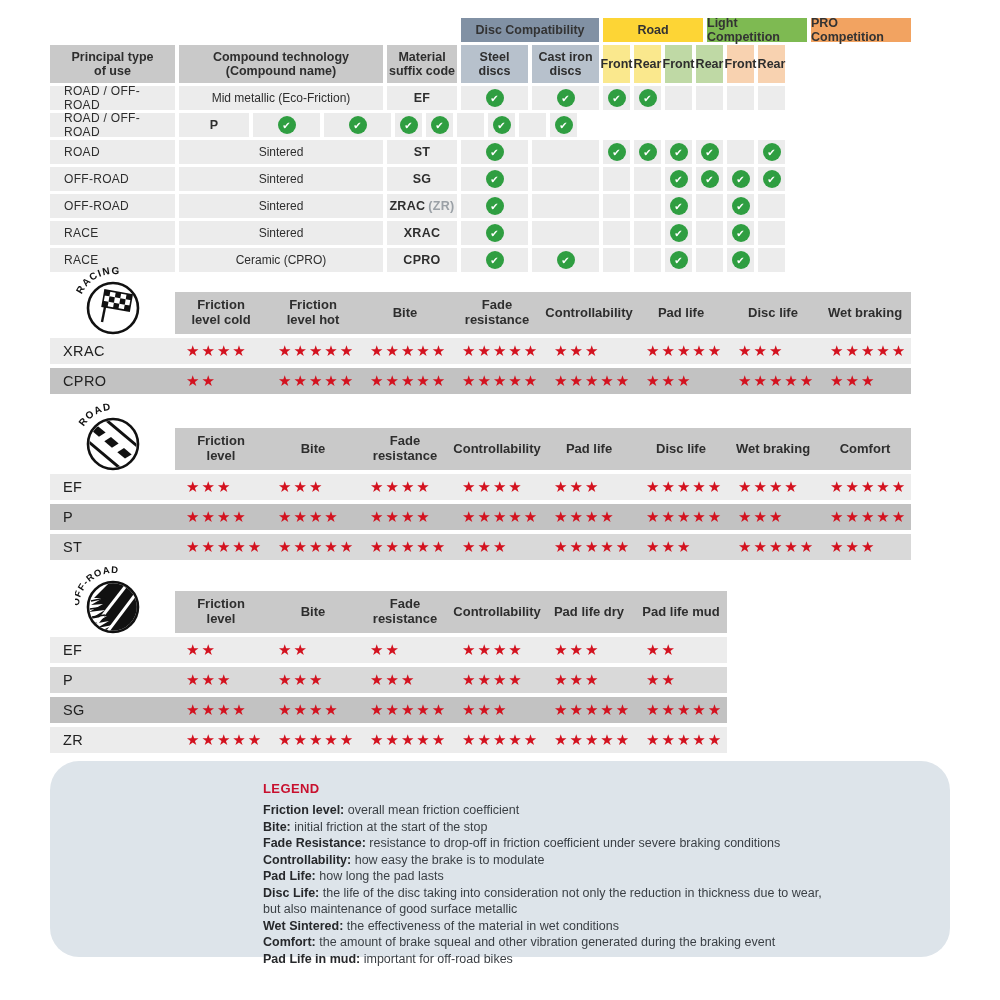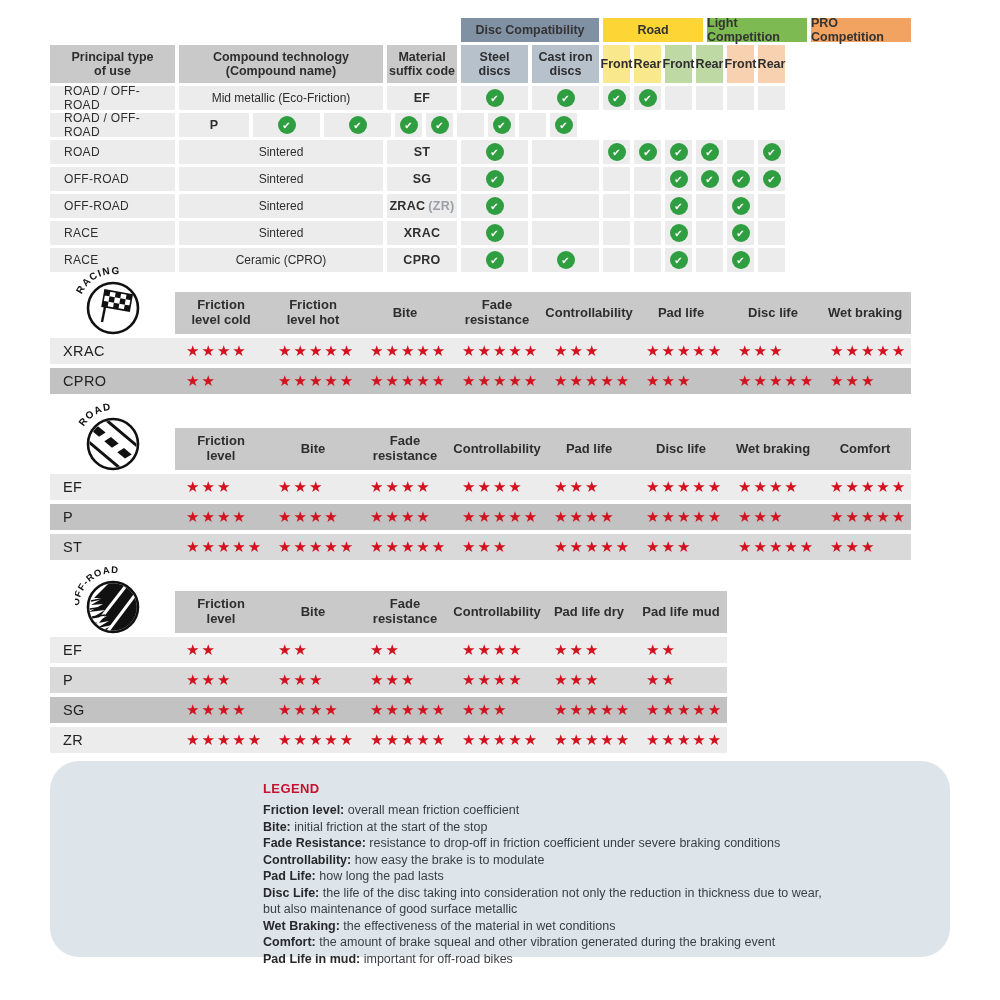--- a/index.html
+++ b/index.html
@@ -499,19 +499,19 @@
   <section class="legend-box">
     <h3 class="legend-title">LEGEND</h3>
     <div id="legend-entries">
         <div class="legend-line"><span class="legend-term">Friction level:</span> overall mean friction coefficient</div>
         <div class="legend-line"><span class="legend-term">Bite:</span> initial friction at the start of the stop</div>
         <div class="legend-line"><span class="legend-term">Fade Resistance:</span> resistance to drop-off in friction coefficient under severe braking conditions</div>
         <div class="legend-line"><span class="legend-term">Controllability:</span> how easy the brake is to modulate</div>
         <div class="legend-line"><span class="legend-term">Pad Life:</span> how long the pad lasts</div>
         <div class="legend-line"><span class="legend-term">Disc Life:</span> the life of the disc taking into consideration not only the reduction in thickness due to wear,</div>
         <div class="legend-line">but also maintenance of good surface metallic</div>
-        <div class="legend-line"><span class="legend-term">Wet Braking:</span> the effectiveness of the material in wet conditions</div>
+        <div class="legend-line"><span class="legend-term">Wet Sintered:</span> the effectiveness of the material in wet conditions</div>
         <div class="legend-line"><span class="legend-term">Comfort:</span> the amount of brake squeal and other vibration generated during the braking event</div>
         <div class="legend-line"><span class="legend-term">Pad Life in mud:</span> important for off-road bikes</div>
       </div>
   </section>
 
 </div>
 
 </body></html>

